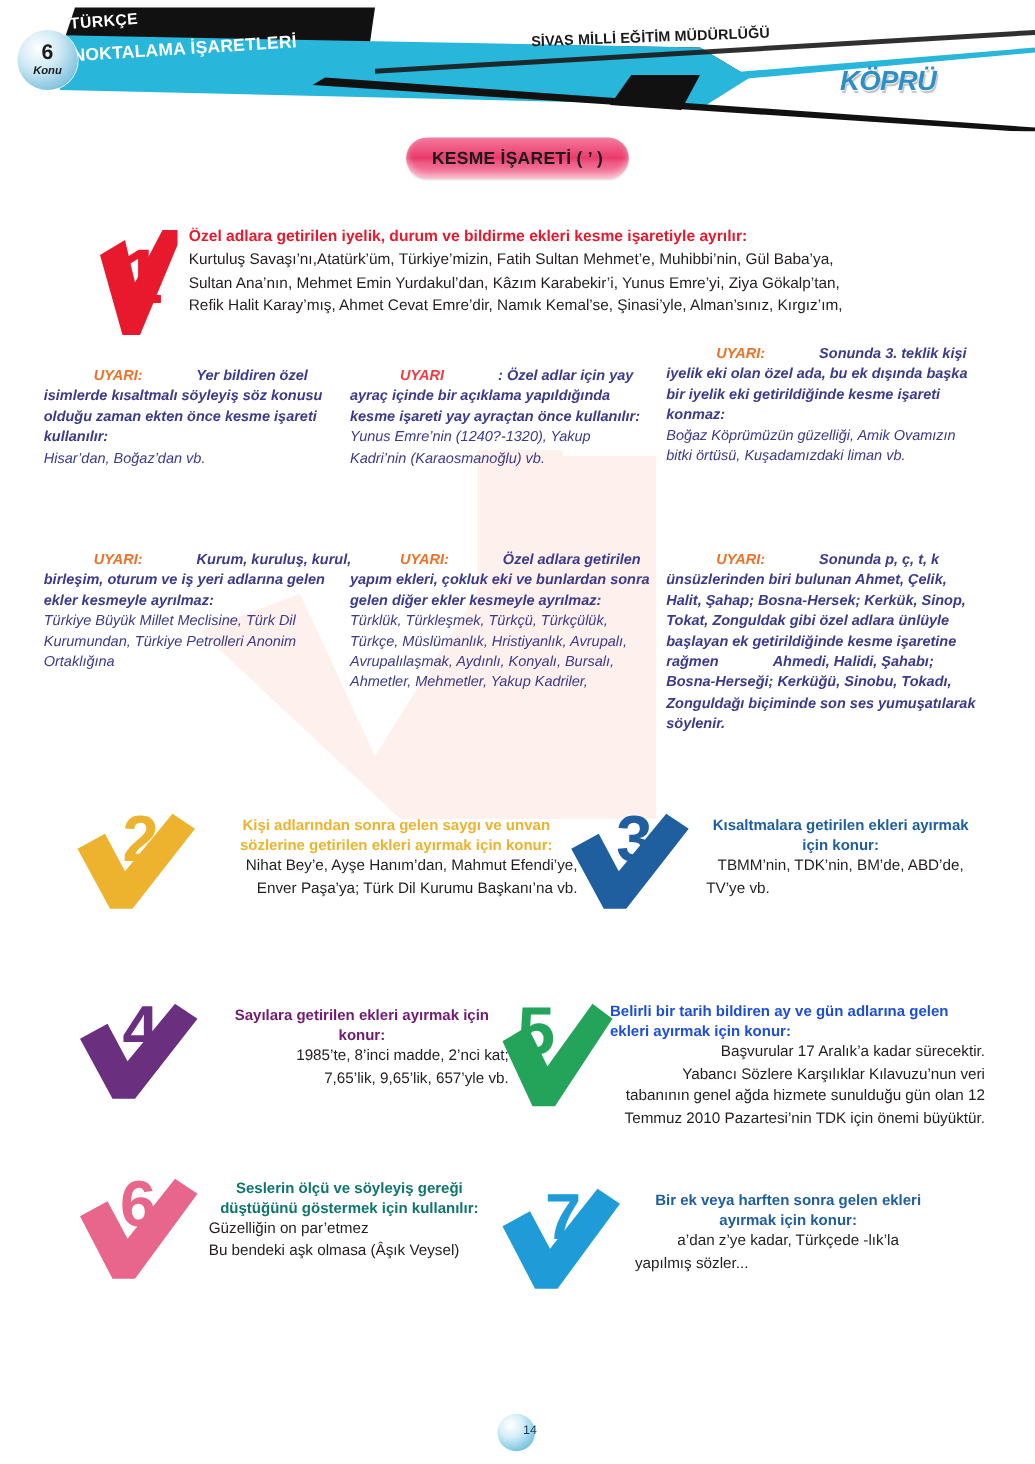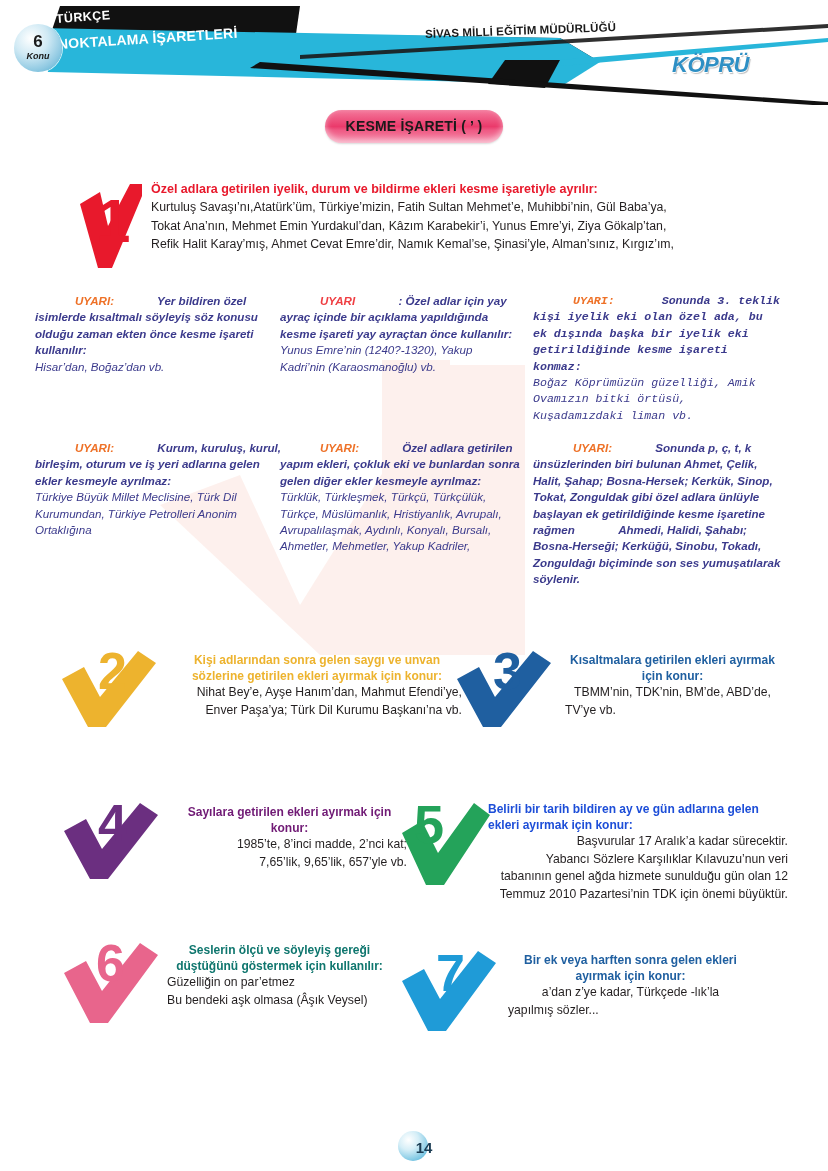--- a/index.html
+++ b/index.html
@@ -164,21 +164,21 @@
   .uyari .lead { font-weight: bold; margin-left: 40px; }
   .uyari .tag-orange { color: #ee7127; }
   .uyari .tag-red { color: #ef3e42; }
   .uyari .ex {
     font-weight: normal;
     color: #3b3a8c;
   }
 
   .u1 { left: 35px;  top: 293px; width: 228px; }
   .u2 { left: 280px; top: 293px; width: 235px; }
-  .u3 { left: 533px; top: 293px; width: 250px; font-family: Liberation Mono, monospace; }
+  .u3 { left: 533px; top: 275px; width: 250px; }
   .u4 { left: 35px;  top: 440px; width: 248px; }
   .u5 { left: 280px; top: 440px; width: 245px; }
   .u6 { left: 533px; top: 440px; width: 252px; }
 
   
   .rblock { position: absolute; z-index: 2; }
   .rblock .mark { position: absolute; left: 0; top: 0; }
   .rblock .txt { position: absolute; }
   .rblock .title {
     font-weight: bold;
@@ -228,22 +228,22 @@
     width: 30px; height: 30px;
     border-radius: 50%;
     background: radial-gradient(circle at 35% 30%, #ffffff 0%, #d5eef7 35%, #7fc8e4 72%, #2f9ec9 100%);
     z-index: 3;
   }
   .pagenum span {
     position: absolute;
     left: 0; top: 8px;
     width: 52px;
     text-align: center;
-    font-size: 15px;
-    font-weight: bold;
+    font-size: 10px;
+    font-weight: normal;
     color: #1a3b52;
   }
 </style>
 </head>
 <body>
 
 <div id="page">
 
   <svg class="watermark" viewBox="0 0 430 330">
     <path d="M10 150 L90 120 L150 250 L300 10 L375 10 L375 300 L170 300 Z" fill="#fbdfd8"></path>
@@ -277,21 +277,21 @@
   </div>
 
   <div class="rule1">
     <svg class="check" width="66" height="88">
       <path d="M2 22 L22 10 L30 44 L52 2 L64 2 L64 14 L34 86 L20 86 Z" fill="#e8192c"></path>
       <text x="18" y="60" font-family="Liberation Sans, sans-serif" font-size="62" font-weight="bold" fill="#e8192c">1</text>
     </svg>
     <div class="body">
       <div class="head">Özel adlara getirilen iyelik, durum ve bildirme ekleri kesme işaretiyle ayrılır:</div>
       <div class="line">Kurtuluş  Savaşı’nı,Atatürk’üm, Türkiye’mizin, Fatih Sultan Mehmet’e, Muhibbi’nin, Gül Baba’ya,</div>
-      <div class="line">Tokat Ana’nın, Mehmet Emin Yurdakul’dan, Kâzım Karabekir’i, Yunus Emre’yi, Ziya Gökalp’tan,</div>
+      <div class="line">Sultan Ana’nın, Mehmet Emin Yurdakul’dan, Kâzım Karabekir’i, Yunus Emre’yi, Ziya Gökalp’tan,</div>
       <div class="line">Refik Halit Karay’mış, Ahmet Cevat Emre’dir, Namık Kemal’se, Şinasi’yle, Alman’sınız, Kırgız’ım,</div>
     </div>
   </div>
 
   <div class="uyari u1">
     <span class="lead tag-orange">UYARI:</span><span class="lead"> Yer bildiren özel isimlerde kısaltmalı söyleyiş söz konusu olduğu zaman ekten önce kesme işareti kullanılır:</span>
     <div class="ex">Hisar’dan, Boğaz’dan vb.</div>
   </div>
 
   <div class="uyari u2">

